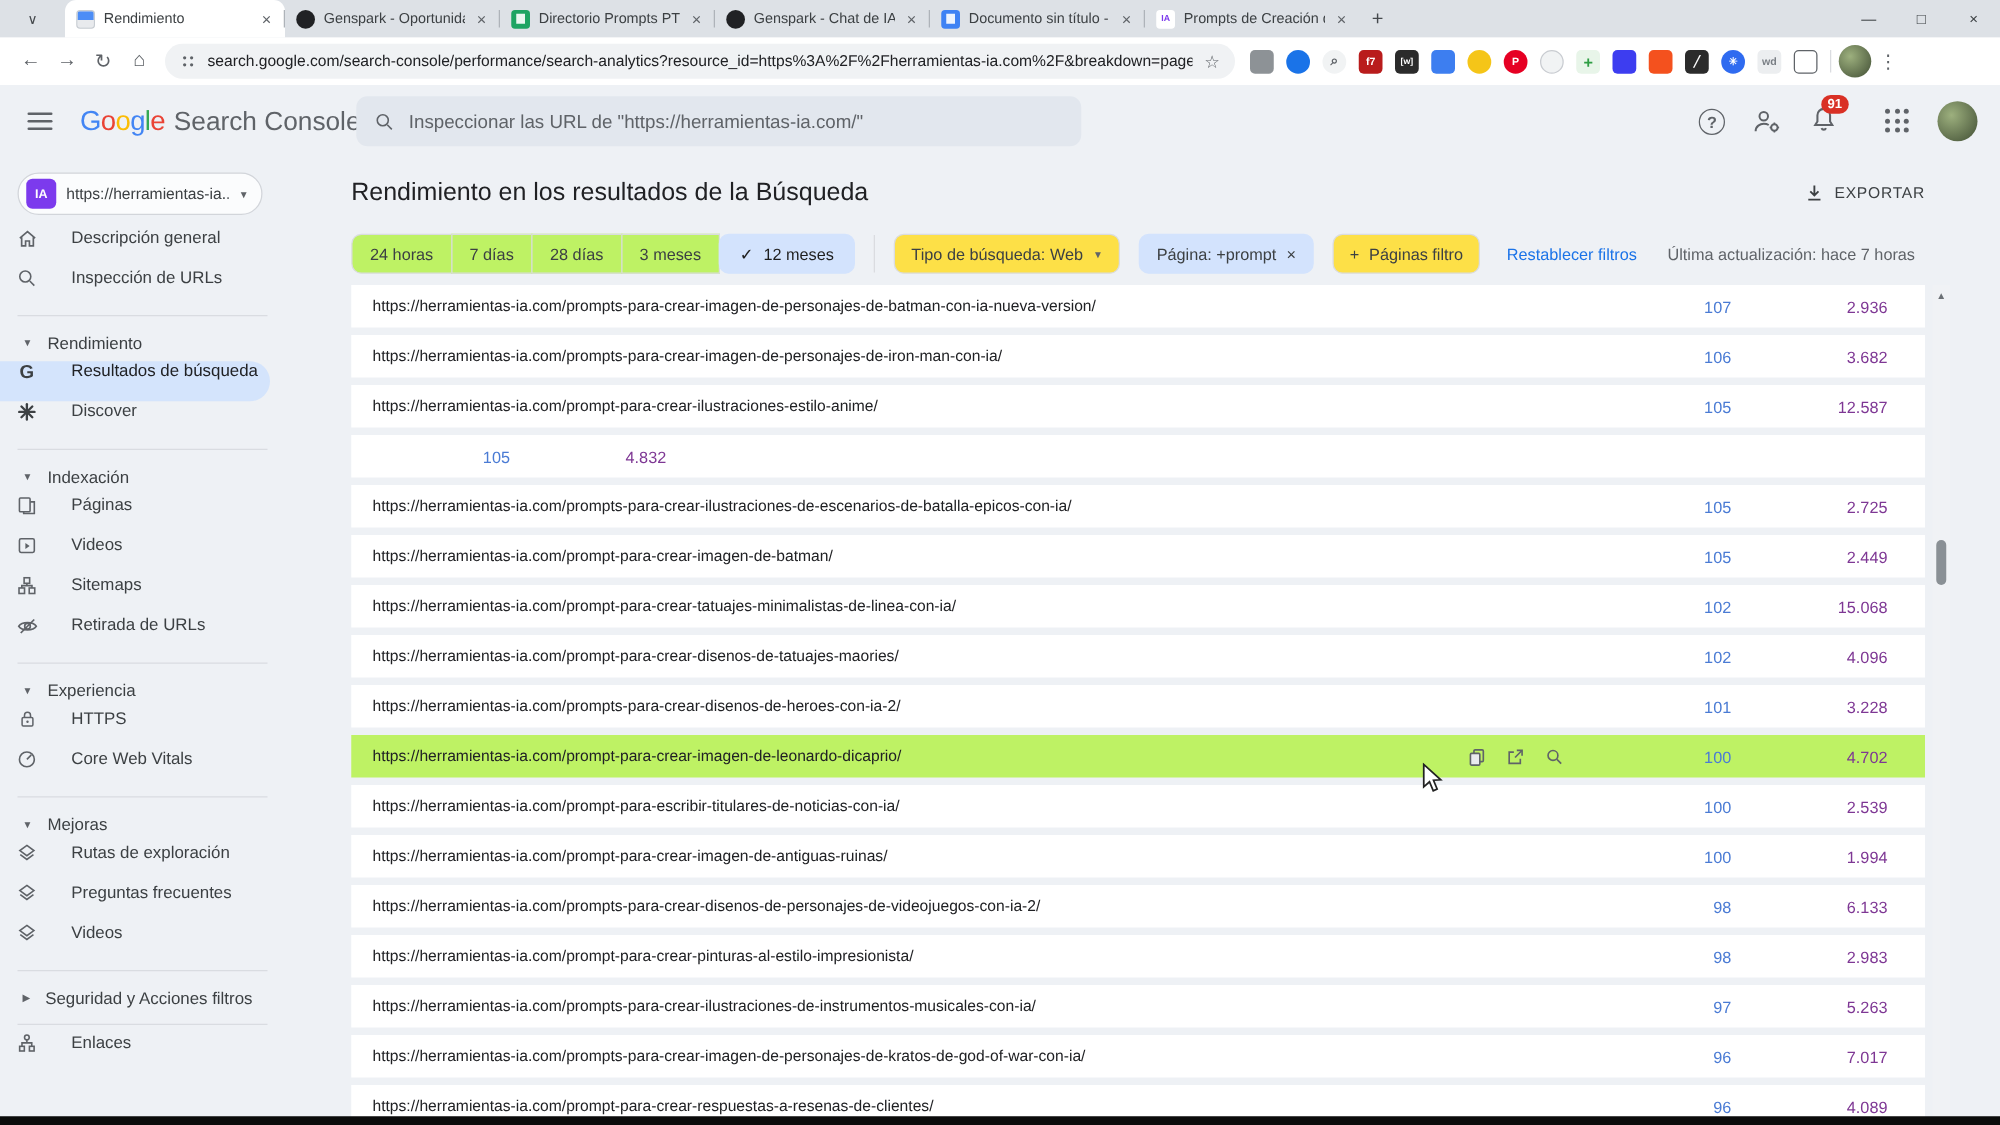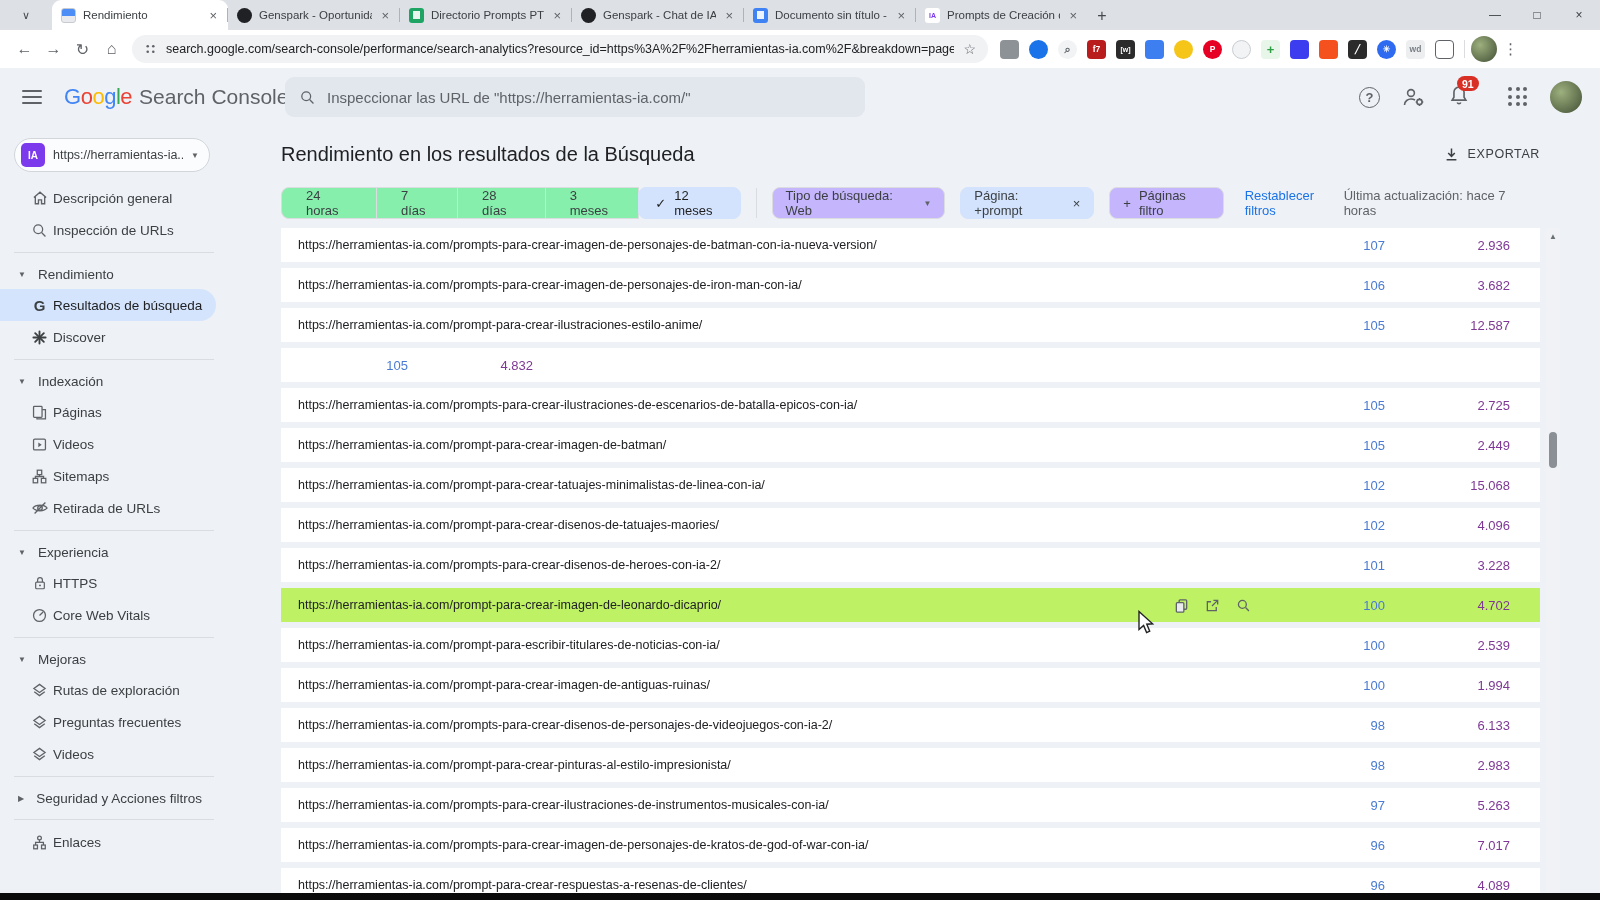--- a/index.html
+++ b/index.html
@@ -58,40 +58,40 @@
   .appsgrid { display:grid; grid-template-columns:repeat(3,5px); grid-auto-rows:5px; gap:2.5px; margin-left:16px; }
   .appsgrid i { width:4px; height:4px; background:#5f6368; border-radius:50%; }
   .avatar-lg { width:32px; height:32px; border-radius:50%; background:radial-gradient(circle at 35% 35%, #9db07e, #5c6b4a 70%, #3d4a30); }
 
   
   .sidebar { position:absolute; top:126px; left:0; width:272px; bottom:0; padding-top:12px; }
   .propsel { margin:0 0 10px 14px; width:196px; height:34px; border:1px solid #d2d5da; background:#fbfcfd; border-radius:18px; display:flex; align-items:center; padding:0 10px 0 6px; gap:8px; }
   .proplogo { width:24px; height:24px; border-radius:5px; background:#7c3aed; color:#fff; font-size:10px; font-weight:bold; display:flex; align-items:center; justify-content:center; }
   .proptext { flex:1; font-size:12.5px; color:#3c4043; white-space:nowrap; overflow:hidden; }
   .caret { font-size:8px; color:#5f6368; }
-  .sitem { height:32px; display:flex; align-items:center; gap:4px; padding-left:30px; font-size:13.5px; color:#3c4043; width:216px; }
+  .sitem { height:32px; display:flex; align-items:flex-start; gap:26px; padding-left:12px; font-size:13.5px; color:#3c4043; width:216px; }
   .sitem.sel { background:#d4e4fc; border-radius:0 18px 18px 0; color:#202124; font-weight:500; }
   .sicon { width:19px; display:flex; align-items:center; justify-content:center; flex:0 0 19px; }
   .gletter { font-weight:bold; font-size:15px; color:#3c4043; }
   .ssection { height:30px; display:flex; align-items:center; gap:12px; padding-left:18px; font-size:13.5px; color:#3c4043; }
   .sdivider { height:1px; background:#d9dce1; margin:6px 16px 6px 14px; width:200px; }
   svg.sic { stroke:#5f6368; fill:none; stroke-width:1.5; }
 
   
   .main { position:absolute; left:281px; top:126px; width:1259px; bottom:0; }
   .titlerow { position:absolute; top:8px; left:0; right:0; height:40px; display:flex; align-items:center; }
   .ptitle { font-size:20px; color:#202124; }
   .exportbtn { margin-left:auto; display:flex; align-items:center; gap:9px; font-size:12.5px; font-weight:500; color:#3c4043; letter-spacing:.6px; }
   .filterrow { position:absolute; top:60px; left:0; right:0; height:34px; display:flex; align-items:center; }
   .seg { display:flex; }
-  .segbtn { height:32px; padding:0 24px; border:1px solid #dadce0; background:#86efac; font-size:13px; color:#3c4043; display:flex; align-items:center; margin-left:-1px; }
+  .segbtn { height:32px; padding:0 14px; border:1px solid #dadce0; background:#bef264; font-size:13px; color:#3c4043; display:flex; align-items:center; margin-left:-1px; }
   .segbtn.first { border-radius:8px 0 0 8px; margin-left:0; }
   .segbtn.selseg { background:#d3e3fd; border-color:#d3e3fd; border-radius:8px; gap:8px; padding:0 16px; color:#1f1f1f; }
   .vdiv { width:1px; height:30px; background:#dadce0; margin:0 15px; }
-  .chip { height:32px; border:1px solid #dadce0; background:#c4b5fd; border-radius:8px; display:flex; align-items:center; gap:8px; padding:0 13px; font-size:13px; color:#3c4043; margin-right:15px; }
+  .chip { height:32px; border:1px solid #dadce0; background:#fde047; border-radius:8px; display:flex; align-items:center; gap:8px; padding:0 13px; font-size:13px; color:#3c4043; margin-right:15px; }
   .chip.bluechip { background:#d3e3fd; border-color:#d3e3fd; }
   .chipx { font-size:13px; color:#3c4043; }
   .resetlink { font-size:13px; color:#1a73e8; font-weight:500; margin-left:6px; }
   .lastupd { margin-left:auto; font-size:13px; color:#5f6368; padding-right:8px; }
 
   
   .tablewrap { position:absolute; top:102px; left:0; width:1259px; }
   .trow { height:34px; margin-bottom:6px; background:#fff; display:flex; align-items:center; padding:0 30px 0 17px; }
   .trow.hovered { background:#bef264; }
   .turl { flex:1; font-size:12.5px; color:#202124; white-space:nowrap; overflow:hidden; }

